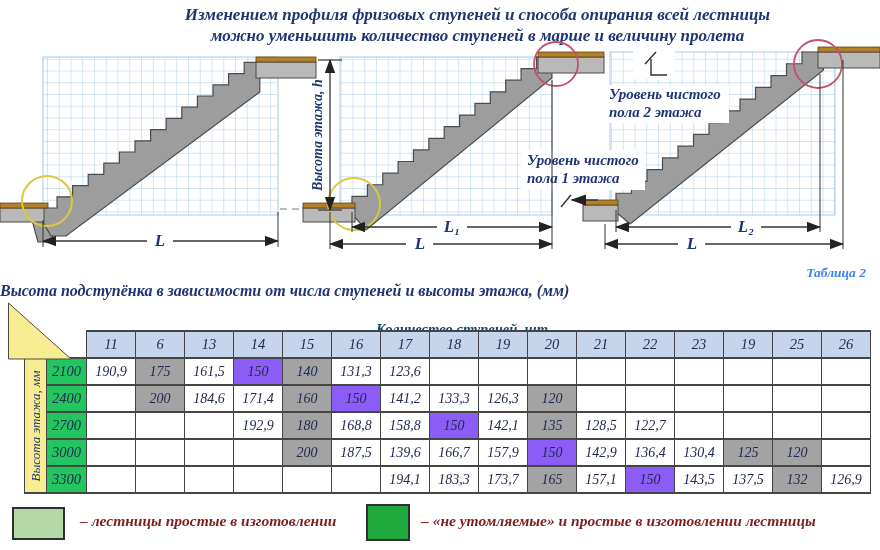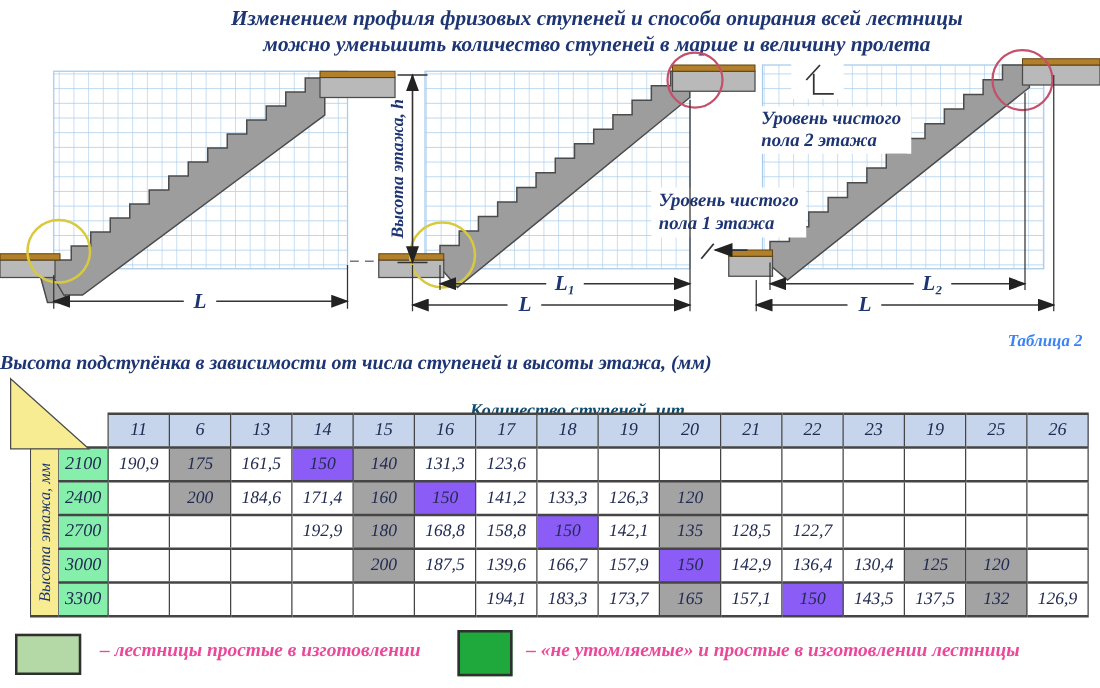--- a/index.html
+++ b/index.html
@@ -16,33 +16,33 @@
   #tbl-title{position:absolute;top:282px;left:0;width:800px;text-align:left;
        font-style:italic;font-weight:bold;font-size:16px;color:#1e3573;}
   #col-group-label{position:absolute;top:321px;left:70px;width:784px;text-align:center;
        font-style:italic;font-weight:bold;font-size:14.5px;color:#0c4a6e;}
   #riser-table{position:absolute;top:330px;left:8px;border-collapse:collapse;margin-left:16px;}
   #riser-table td,#riser-table th{border:1px solid #454545;border-top-width:2px;
        border-bottom-width:2px;height:25px;padding:0;text-align:center;
        font-style:italic;font-weight:normal;font-size:14px;color:#222b52;}
   #riser-table th{width:47px;background:#c6d5eb;font-size:14.5px;}
   #riser-table th.corner{border:none;background:transparent;width:60px;}
-  #riser-table td.rowlabel{width:39px;background:#86efac;font-size:14.5px;font-style:italic;}
+  #riser-table td.rowlabel{width:39px;background:#22c55e;font-size:14.5px;font-style:italic;}
   #riser-table td.strip{width:21px;background:#f8ec92;position:relative;}
   #riser-table td.strip span{position:absolute;left:50%;top:50%;white-space:nowrap;
        transform:translate(-50%,-50%) rotate(-90deg);font-style:italic;font-size:13px;color:#1e3573;}
   #riser-table td{width:48px;background:#fff;}
   #riser-table td.lg{background:#a3a3a3;}
   #riser-table td.dg{background:#8b5cf6;}
   #corner-triangle{position:absolute;top:300px;left:8px;z-index:2;}
   .sw{position:absolute;border:2px solid #2f2f2f;box-sizing:border-box;}
   #legend-swatch-light{left:12px;top:507px;width:53px;height:33px;background:#b4d9a6;}
   #legend-swatch-dark{left:366px;top:504px;width:44px;height:37px;background:#1fa93d;}
   .leglbl{position:absolute;top:512px;font-style:italic;font-weight:bold;
-       font-size:15.5px;color:#ec4899;white-space:nowrap;}
+       font-size:15.5px;color:#7f1d1d;white-space:nowrap;}
   #legend-label-light{left:80px;}
   #legend-label-dark{left:421px;}
 </style>
 </head>
 <body>
 
 <div id="main-title">
   <div>Изменением профиля фризовых ступеней и способа опирания всей лестницы</div>
   <div>можно уменьшить количество ступеней в марше и величину пролета</div>
 </div>

